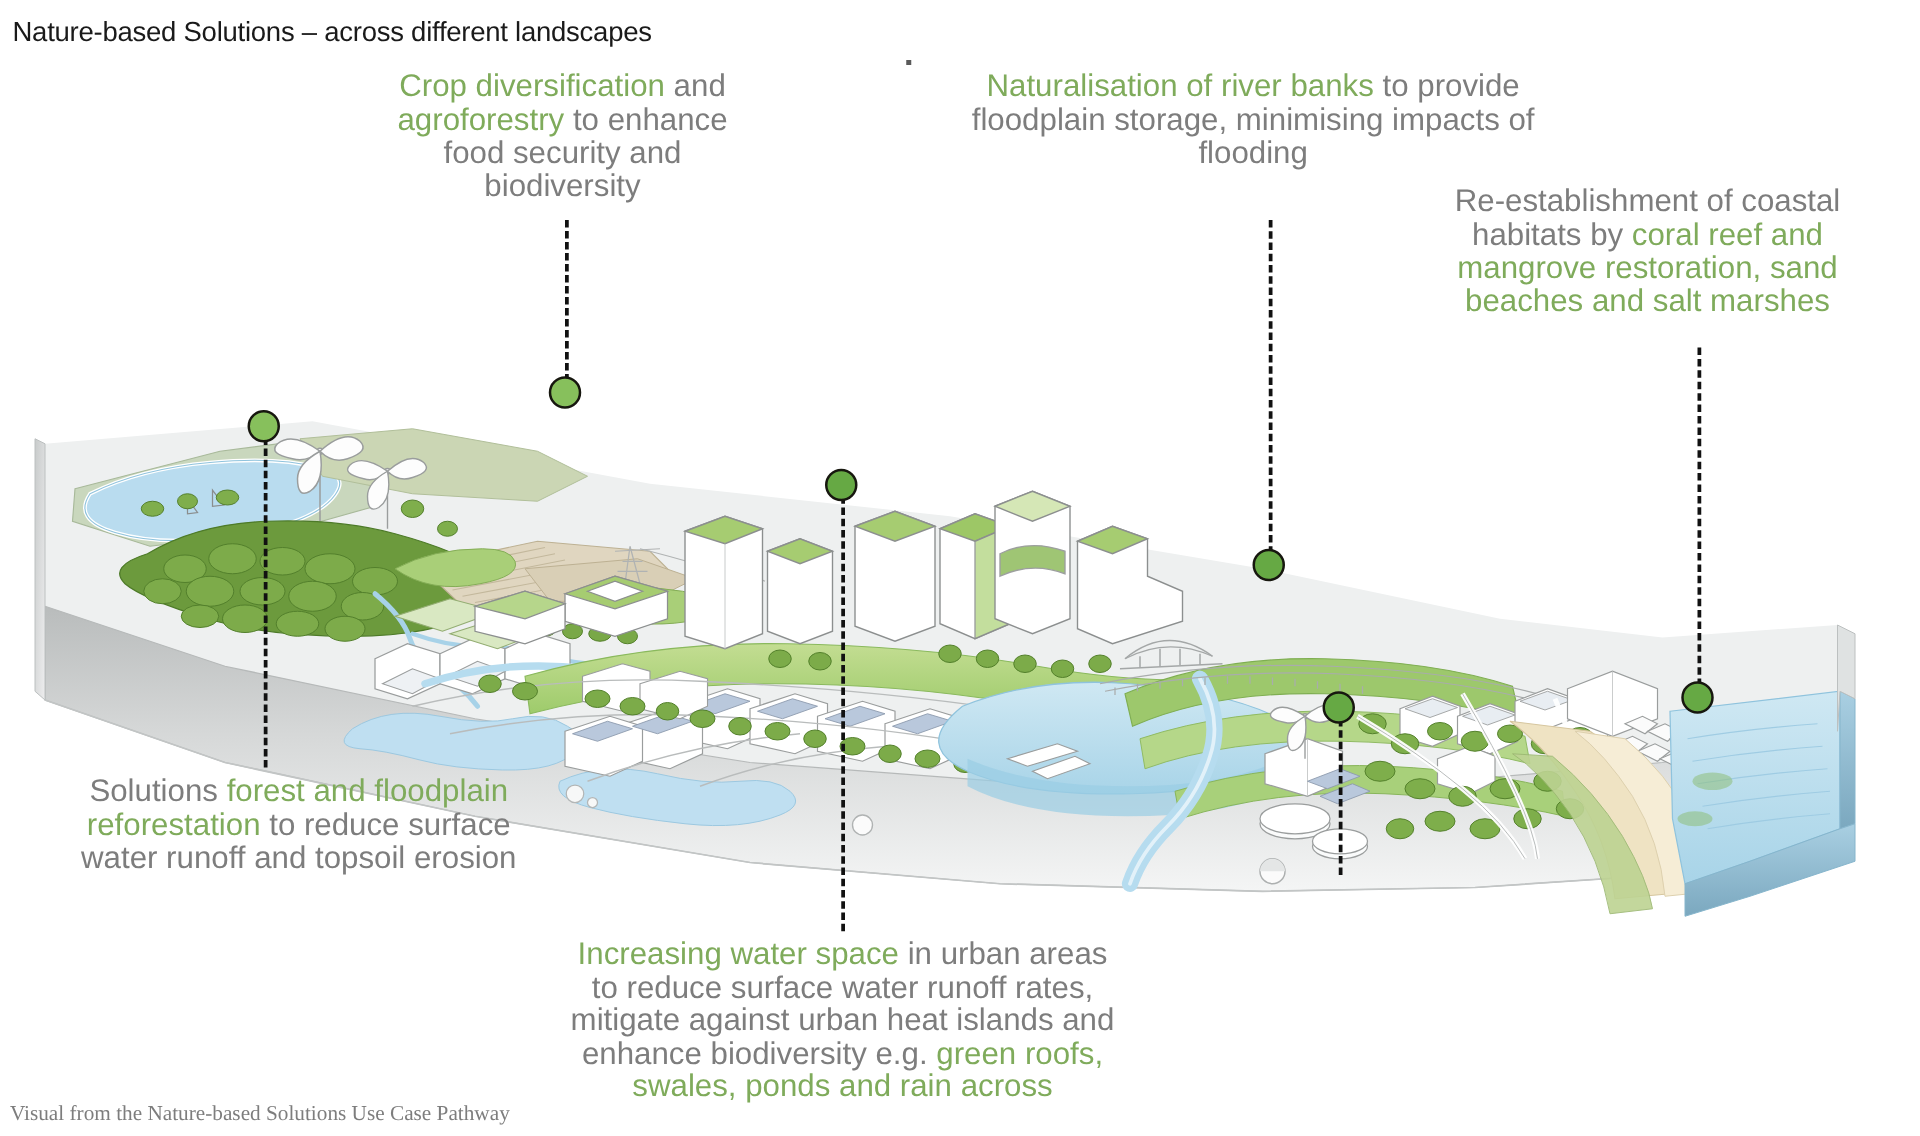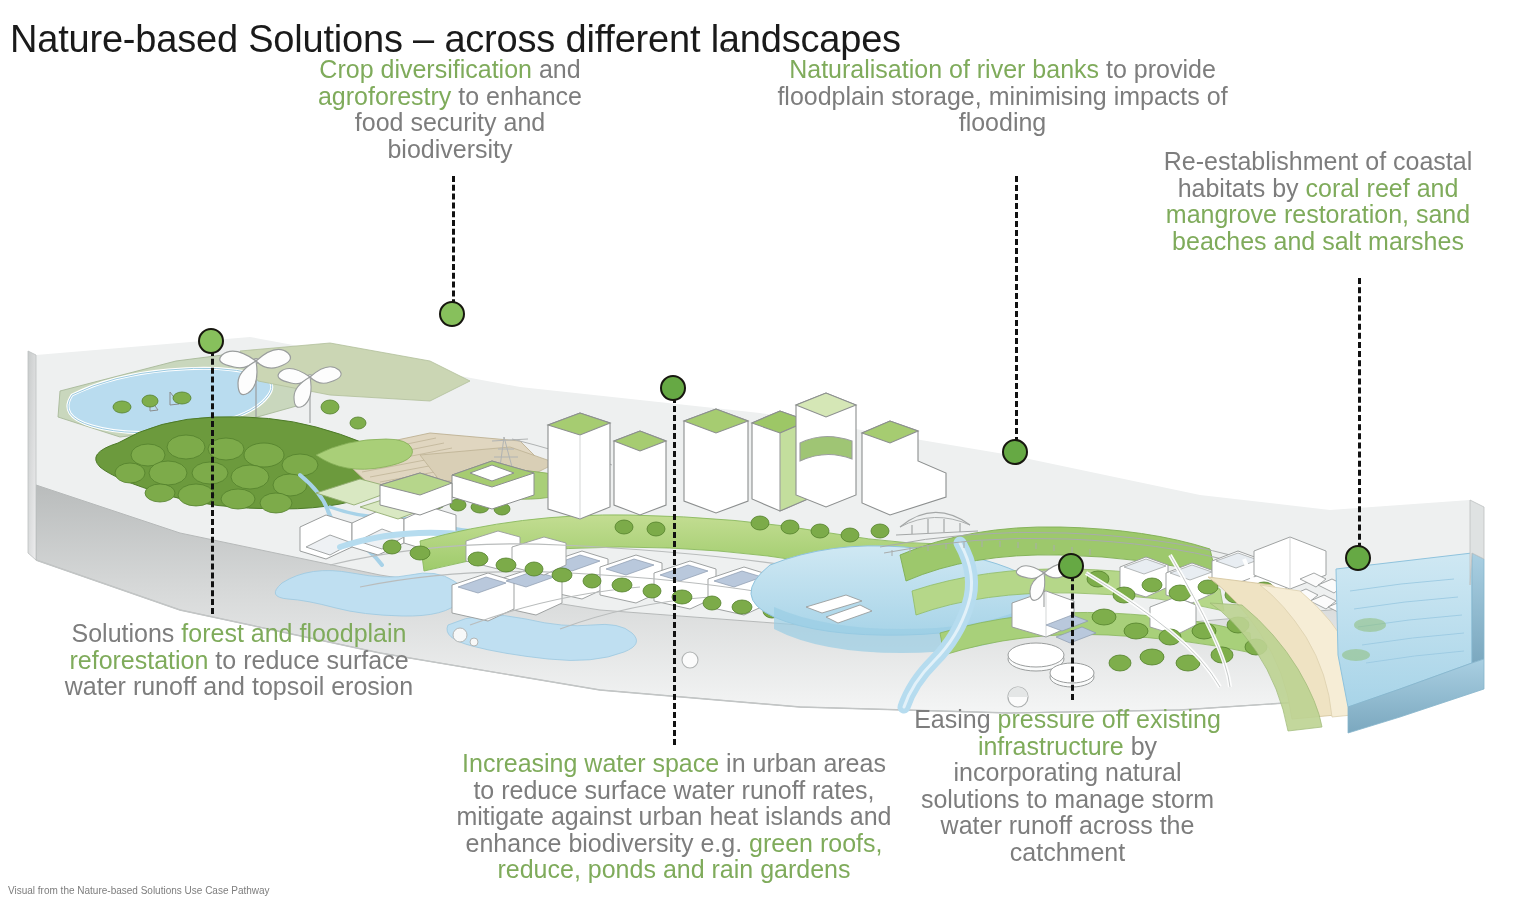--- a/index.html
+++ b/index.html
@@ -17,22 +17,22 @@
 
   #stage {
     position: absolute;
     left: 0; top: 0;
     width: 1536px; height: 909px;
   }
 
   
   .page-title {
     position: absolute;
-    left: 10px; top: 20px;
-    font-size: 38px;
+    left: 10px; top: 7px;
+    font-size: 22px;
     line-height: 38px;
     color: #1a1a1a;
     font-weight: 400;
     letter-spacing: -0.2px;
     white-space: nowrap;
   }
 
   
   .callout {
     position: absolute;
@@ -48,23 +48,24 @@
   .c-river     { left: 770px;  top: 56px;  width: 465px; }
   .c-coastal   { left: 1148px; top: 148px; width: 340px; }
   .c-upstream  { left: 48px;   top: 620px; width: 382px; }
   .c-greenspace{ left: 455px;  top: 750px; width: 438px; }
   .c-infra     { left: 905px;  top: 706px; width: 325px; }
 
   
   .footer-caption {
     position: absolute;
     left: 8px; bottom: 9px;
-    font-size: 10px;
+    font-size: 17px;
     line-height: 19px;
     color: #7d7d7d;
+    font-family: Liberation Serif, serif;
   }
 
   
   .stray-dot {
     position: absolute;
     left: 725px; top: 48px;
     width: 4px; height: 4px;
     background: #5a5a5a;
   }
 
@@ -516,19 +517,18 @@
   <div class="marker" style="left:1358px; top:558px;"></div>
 
   <div class="callout c-crop"><span class="hl">Crop diversification</span><span> and </span><span class="hl">agroforestry</span><span> to enhance food security and biodiversity</span></div>
 
   <div class="callout c-river"><span class="hl">Naturalisation of river banks</span><span> to provide floodplain storage, minimising impacts of flooding</span></div>
 
   <div class="callout c-coastal"><span>Re-establishment of coastal habitats by </span><span class="hl">coral reef and mangrove restoration, sand beaches and salt marshes</span></div>
 
   <div class="callout c-upstream"><span>Solutions </span><span class="hl">forest and floodplain reforestation</span><span> to reduce surface water runoff and topsoil erosion</span></div>
 
-  <div class="callout c-greenspace"><span class="hl">Increasing water space</span><span> in urban areas to reduce surface water runoff rates, mitigate against urban heat islands and enhance biodiversity e.g. </span><span class="hl">green roofs, reduce, ponds and rain gardens</span></div>
-
-  <div class="callout c-infra"><span>Easing </span><span class="hl">pressure off existing infrastructure</span><span> by incorporating natural solutions to manage storm water runoff across the catchment</span></div>
+  <div class="callout c-greenspace"><span class="hl">Increasing water space</span><span> in urban areas to reduce surface water runoff rates, mitigate against urban heat islands and enhance biodiversity e.g. </span><span class="hl">green roofs, swales, ponds and rain across</span></div>
+
 
   <div class="footer-caption">Visual from the Nature-based Solutions Use Case Pathway</div>
 
 </div>
 
 </body></html>

